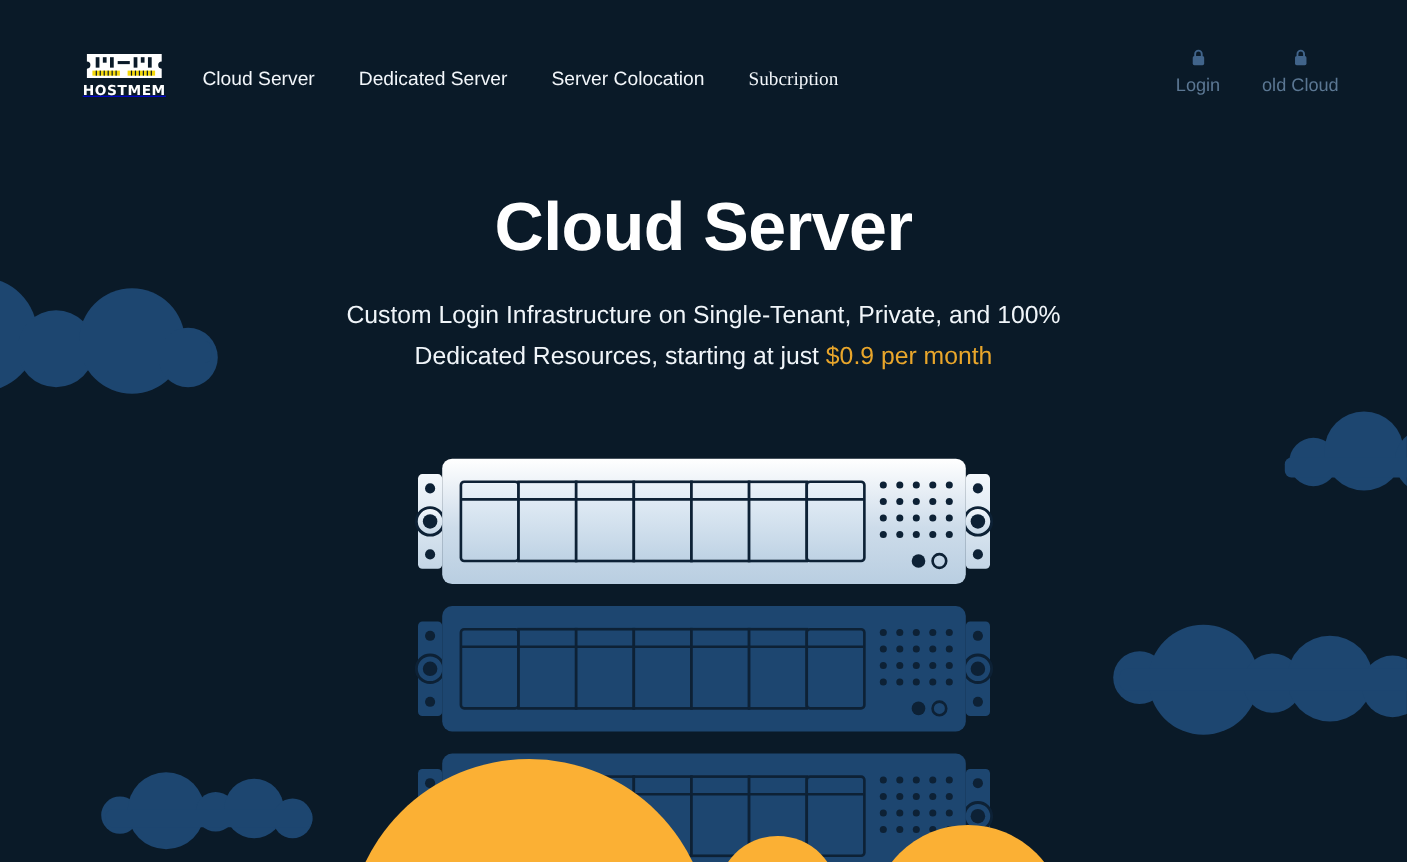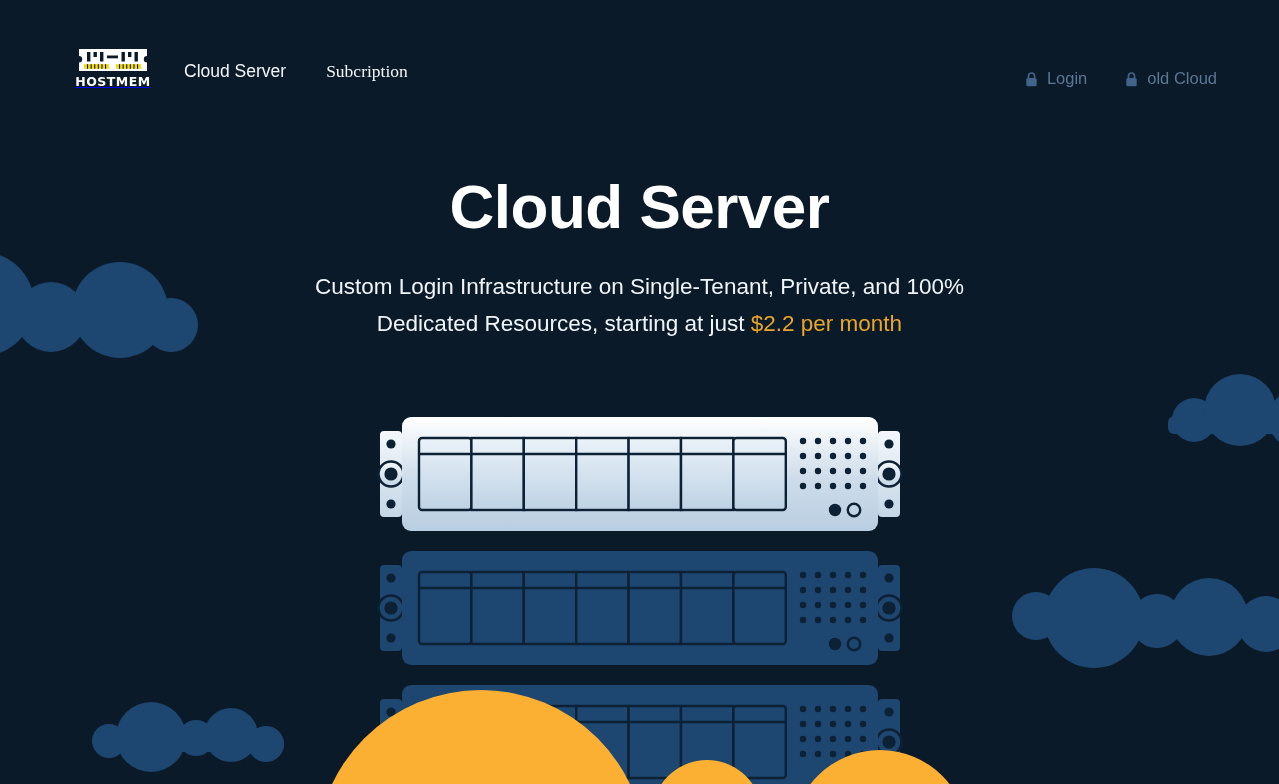--- a/index.html
+++ b/index.html
@@ -107,20 +107,21 @@
   .auth-group { margin-left: auto; display: flex; align-items: center; gap: 38px; }
   .auth-link {
     display: inline-flex;
     align-items: center;
     gap: 9px;
     color: #5b7793;
     font-size: 16.5px;
     text-decoration: none;
     white-space: nowrap;
     cursor: pointer;
+    flex-direction: column;
   }
   .lock-icon { width: 13px; height: 16px; display: block; flex: none; }
 
   
   main.hero {
     position: relative;
     z-index: 5;
     text-align: center;
     padding-top: 86px;
   }
@@ -231,20 +232,22 @@
           <rect x="56.4" y="17.2" width="1.1" height="4.6"></rect>
           <rect x="60" y="17.2" width="1.1" height="4.6"></rect>
         </g>
       </svg>
     </span>
     <span class="logo-word">HOSTMEM</span>
   </a>
 
   <nav class="main-nav">
     <a class="nav-link" href="#">Cloud Server</a>
+    <a class="nav-link" href="#">Dedicated Server</a>
+    <a class="nav-link" href="#">Server Colocation</a>
     <a class="nav-link" href="#">Subcription</a>
   </nav>
 
   <div class="auth-group">
     <a class="auth-link" href="#">
       <span class="lock-icon">
         <svg viewBox="0 0 13 16" width="13" height="16" aria-hidden="true">
           <path d="M3.4 7V4.9a3.1 3.1 0 0 1 6.2 0V7" fill="none" stroke="#3f6party" stroke-width="0"></path>
           <path d="M3.5 7.2V5a3 3 0 0 1 6 0v2.2" fill="none" stroke="#41648a" stroke-width="1.7"></path>
           <rect x="1.3" y="7" width="10.4" height="8.3" rx="1.5" fill="#41648a"></rect>
@@ -262,21 +265,21 @@
       <span>old Cloud</span>
     </a>
   </div>
 
 </header>
 
 <main class="hero">
   <h1 class="hero-title">Cloud Server</h1>
   <p class="hero-sub">
     <span>Custom Login Infrastructure on Single-Tenant, Private, and</span>
-    <span>100% Dedicated Resources, starting at just </span><span class="price-accent">$2.2 per month</span>
+    <span>100% Dedicated Resources, starting at just </span><span class="price-accent">$0.9 per month</span>
   </p>
 </main>
 
 <div class="rack">
 
   <svg class="server-unit" width="526" height="120" viewBox="0 0 526 120" aria-hidden="true">
     <defs>
       <linearGradient id="chassisLight" x1="0" y1="0" x2="0" y2="1">
         <stop offset="0%" stop-color="#ffffff"></stop>
         <stop offset="55%" stop-color="#cddcea"></stop>

